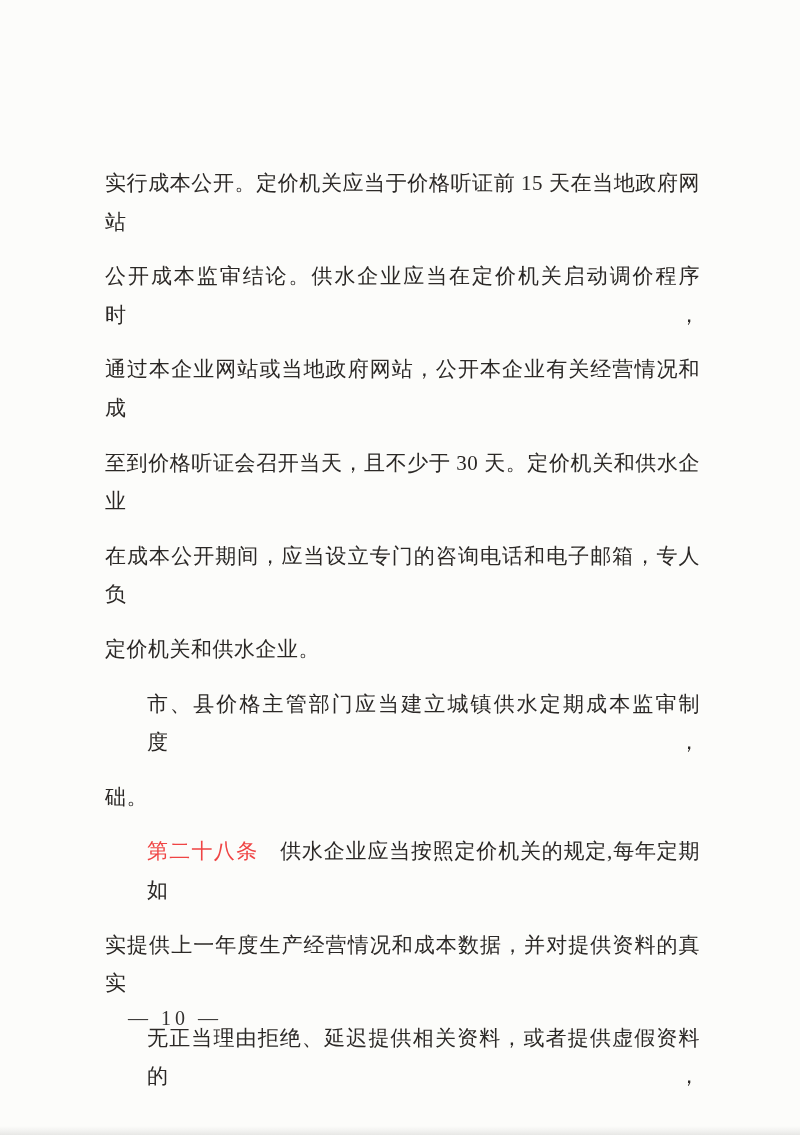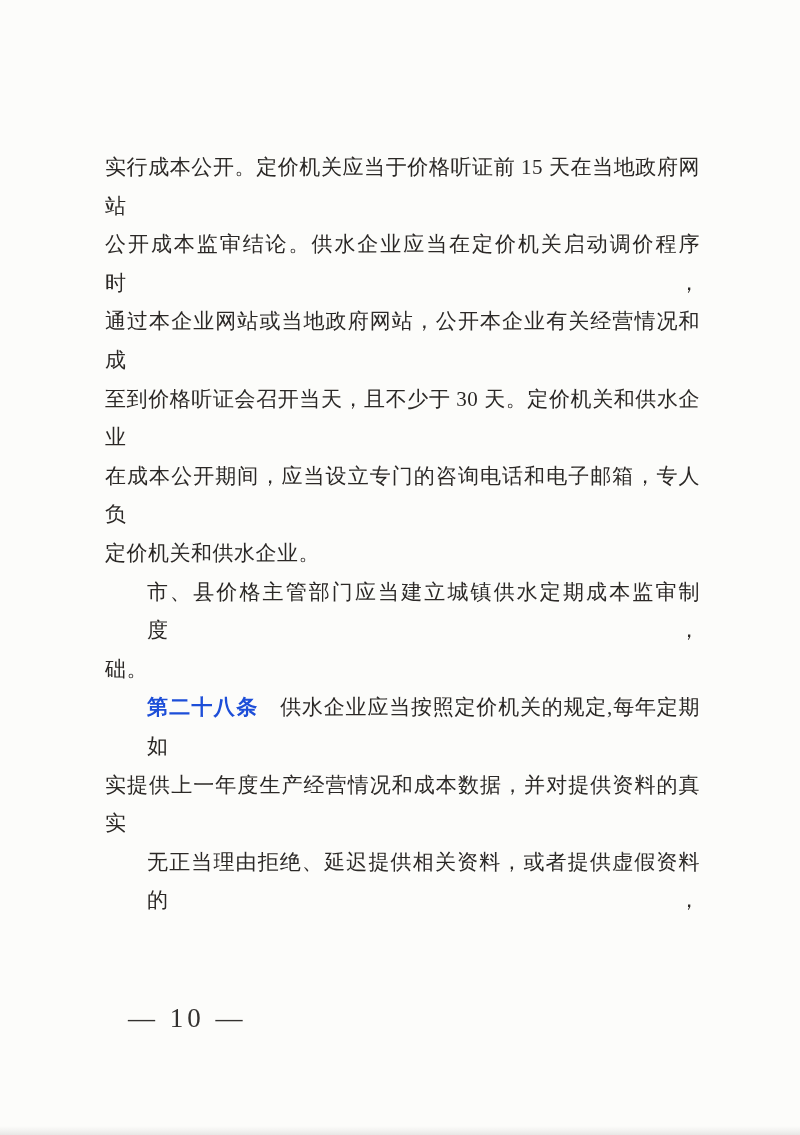--- a/index.html
+++ b/index.html
@@ -26,39 +26,40 @@
     line-height: 38.6px;
     letter-spacing: 0.5px;
   }
   .paragraph {
     margin: 0;
     padding: 0;
   }
   .line {
     white-space: pre-wrap;
     text-align: left;
+    margin-top: 16px;
   }
   .line.fill {
     text-align: justify;
     text-align-last: justify;
     text-justify: inter-character;
   }
   .line.indent {
     padding-left: 42px;
   }
   .seg.bold {
-    font-weight: bold;
-    color: #1d4ed8;
+    font-weight: normal;
+    color: #ef4444;
     letter-spacing: 1px;
   }
   .page-number {
     position: absolute;
     left: 128px;
     top: 1003px;
-    font-size: 27px;
+    font-size: 20px;
     line-height: 30px;
     letter-spacing: 4px;
     color: #33312f;
   }
   
   .scan-edge {
     position: absolute;
     left: 0;
     right: 0;
     bottom: 0;

